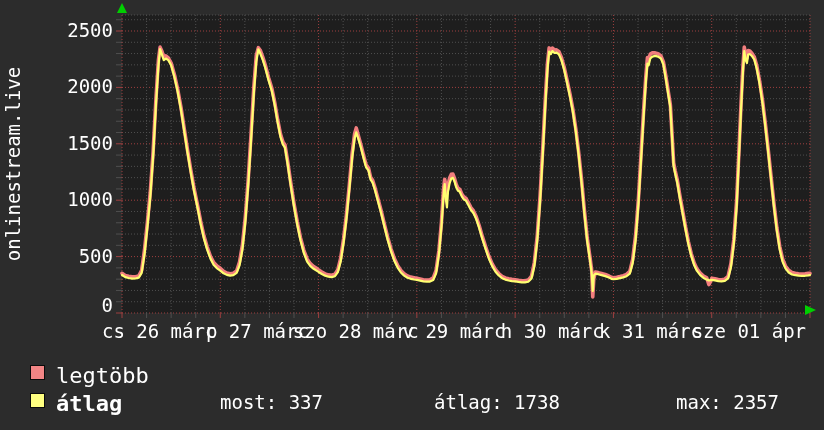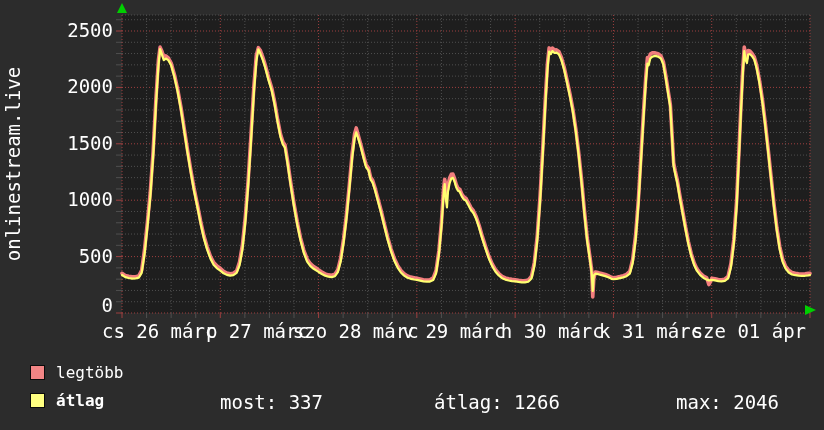--- a/index.html
+++ b/index.html
@@ -1,21 +1,21 @@
 <!DOCTYPE html>
 <html><head>
 <meta charset="utf-8">
 <style>
   html,body{margin:0;padding:0;background:#2c2c2c;}
   #screen{position:relative;width:824px;height:430px;background:#2c2c2c;overflow:hidden;
           font-family:"DejaVu Sans Mono","Liberation Mono",monospace;color:#ffffff;}
   #vtitle{position:absolute;left:13px;top:164px;transform:translate(-50%,-50%) rotate(-90deg);
           white-space:nowrap;font-size:19px;letter-spacing:0px;}
   #plot-svg{position:absolute;left:0;top:0;}
-  .legend-row{position:absolute;font-size:16px;white-space:nowrap;}
+  .legend-row{position:absolute;font-size:22px;white-space:nowrap;}
   .swatch{position:absolute;width:13px;height:13px;border:1px solid #0a0a0a;}
   .stat{position:absolute;font-size:19px;white-space:nowrap;}
 </style>
 </head>
 <body>
 
 <div id="screen">
   <div id="vtitle">onlinestream.live</div>
 
   <svg id="plot-svg" width="824" height="430">
@@ -151,15 +151,15 @@
       <text x="650.5714285714286" y="338" text-anchor="middle" fill="#ffffff" font-family="&quot;DejaVu Sans Mono&quot;,&quot;Liberation Mono&quot;,monospace" font-size="19px">k 31 márc</text>
       <text x="748.8571428571429" y="338" text-anchor="middle" fill="#ffffff" font-family="&quot;DejaVu Sans Mono&quot;,&quot;Liberation Mono&quot;,monospace" font-size="19px">sze 01 ápr</text>
     </svg>
 
   <span class="swatch" id="sw0" style="left: 30px; top: 365px; background: rgb(242, 133, 133);"></span>
   <span class="legend-row" style="left:56px;top:363px;">legtöbb</span>
   <span class="swatch" id="sw1" style="left: 30px; top: 393px; background: rgb(255, 255, 128);"></span>
   <span class="legend-row" style="left:56px;top:391px;font-weight:bold;">átlag</span>
 
   <span class="stat" style="left:220px;top:391px;">most: 337</span>
-  <span class="stat" style="left:434px;top:391px;">átlag: 1266</span>
-  <span class="stat" style="left:676px;top:391px;">max: 2046</span>
+  <span class="stat" style="left:434px;top:391px;">átlag: 1738</span>
+  <span class="stat" style="left:676px;top:391px;">max: 2357</span>
 </div>
 
 </body></html>

